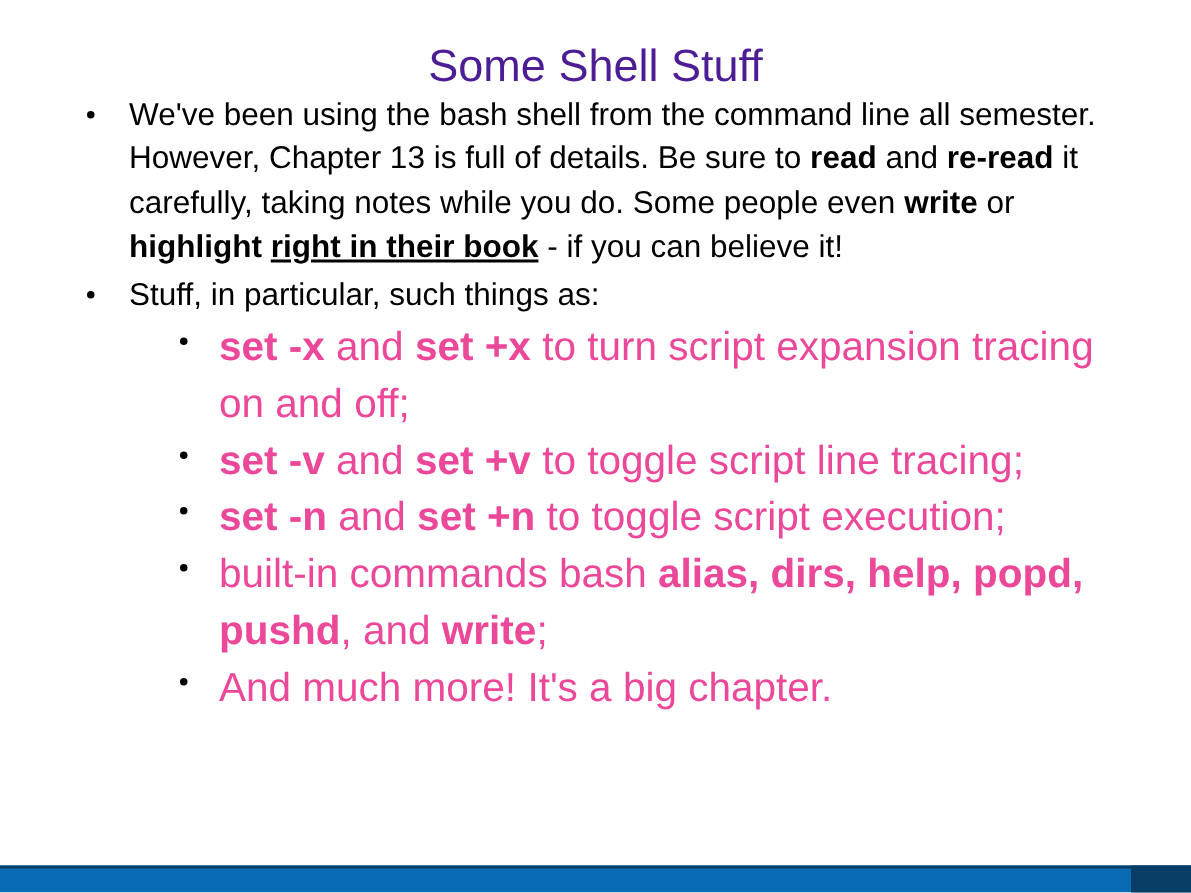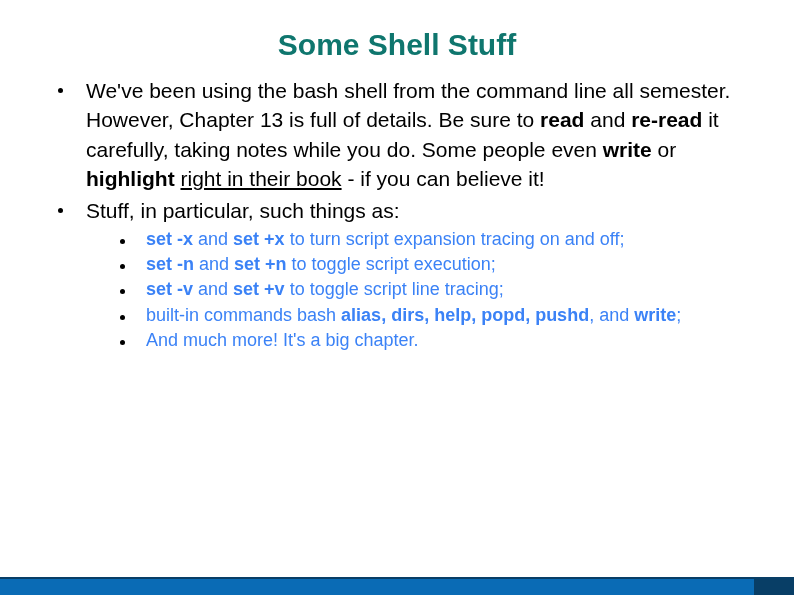--- a/index.html
+++ b/index.html
@@ -13,23 +13,22 @@
   }
   .slide {
     width: 100%;
     height: 100%;
     padding: 28px 40px 0 40px;
     position: relative;
   }
   .title {
     text-align: center;
     font-size: 30px;
-    font-weight: bold;
-    color: #0f766e;
-    margin-bottom: 14px;
+    font-weight: normal;
+    color: #4c1d95;
   }
   ul.outer {
     list-style: none;
     padding-left: 18px;
   }
   ul.outer > li {
     position: relative;
     padding-left: 28px;
     font-size: 21px;
     line-height: 1.4;
@@ -47,36 +46,36 @@
     border-radius: 50%;
   }
   ul.inner {
     list-style: none;
     padding-left: 34px;
     margin-top: 2px;
   }
   ul.inner > li {
     position: relative;
     padding-left: 26px;
-    font-size: 18px;
+    font-size: 27px;
     line-height: 1.4;
-    color: #3b82f6;
+    color: #ec4899;
   }
   ul.inner > li::before {
     content: "";
     position: absolute;
     left: 0;
     top: 12px;
     width: 5px;
     height: 5px;
     background: #000;
     border-radius: 50%;
   }
   .b { font-weight: bold; }
-  .u { text-decoration: underline; }
+  .u { text-decoration: underline; font-weight: bold; }
   .footer-bar {
     position: absolute;
     left: 0;
     bottom: 0;
     width: 100%;
     height: 18px;
     background: #0a6bb5;
     border-top: 2px solid #083e66;
   }
   .footer-bar::before {
@@ -99,24 +98,24 @@
     <li>
       <span>We've been using the bash shell from the command line all semester. However, Chapter 13 is full of details. Be sure to </span><span class="b">read</span><span> and </span><span class="b">re-read</span><span> it carefully, taking notes while you do. Some people even </span><span class="b">write</span><span> or </span><span class="b">highlight</span><span> </span><span class="u">right in their book</span><span> - if you can believe it!</span>
     </li>
     <li>
       <span>Stuff, in particular, such things as:</span>
       <ul class="inner">
         <li>
           <span class="b">set -x</span><span> and </span><span class="b">set +x</span><span> to turn script expansion tracing on and off;</span>
         </li>
         <li>
-          <span class="b">set -n</span><span> and </span><span class="b">set +n</span><span> to toggle script execution;</span>
+          <span class="b">set -v</span><span> and </span><span class="b">set +v</span><span> to toggle script line tracing;</span>
         </li>
         <li>
-          <span class="b">set -v</span><span> and </span><span class="b">set +v</span><span> to toggle script line tracing;</span>
+          <span class="b">set -n</span><span> and </span><span class="b">set +n</span><span> to toggle script execution;</span>
         </li>
         <li>
           <span>built-in commands bash </span><span class="b">alias, dirs, help, popd, pushd</span><span>, and </span><span class="b">write</span><span>;</span>
         </li>
         <li>
           <span>And much more! It's a big chapter.</span>
         </li>
       </ul>
     </li>
   </ul>

